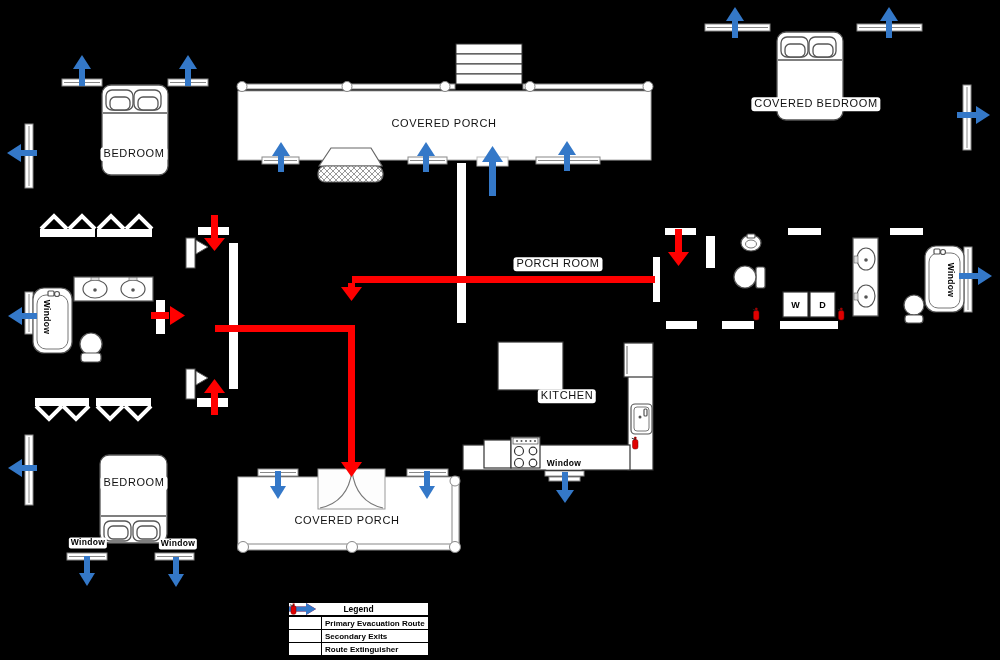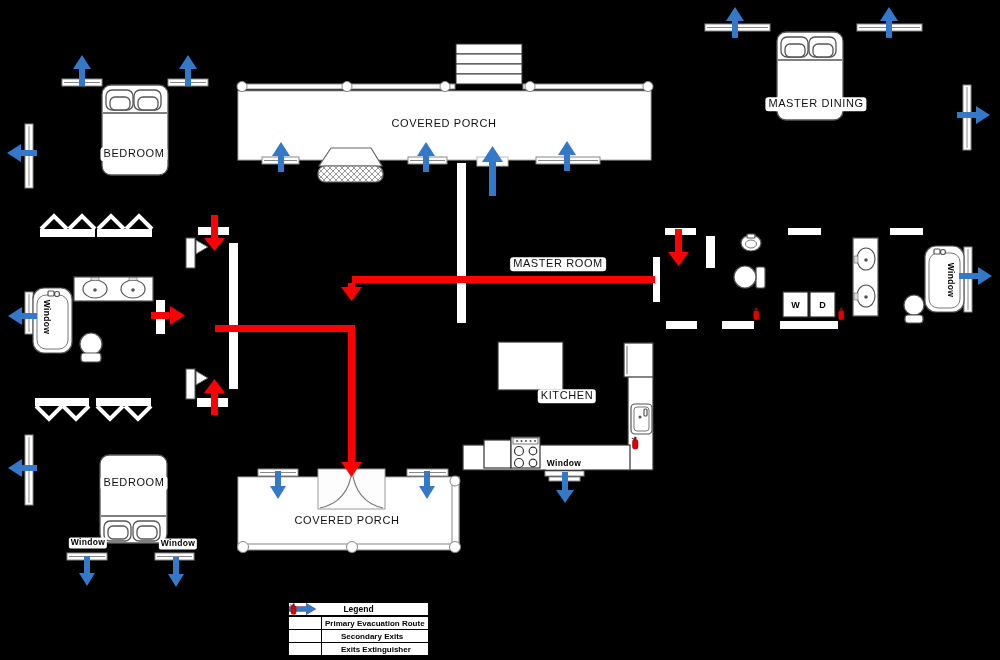--- a/index.html
+++ b/index.html
@@ -11,21 +11,21 @@
        letter-spacing:0.6px;white-space:nowrap;z-index:5;line-height:1.25;}
   .wlb{position:absolute;transform:translate(-50%,-50%);background:#fff;color:#000;
        padding:0 2px;border-radius:2px;font:bold 8.5px "Liberation Sans",sans-serif;
        letter-spacing:0.3px;white-space:nowrap;z-index:5;line-height:1.3;}
   .rot{transform:translate(-50%,-50%) rotate(90deg);}
   .legend{position:absolute;left:287px;top:601px;width:139px;background:#fff;
           border:2px solid #000;z-index:6;color:#000;}
   .lg-title{font:bold 8.5px "Liberation Sans",sans-serif;text-align:center;
             border-bottom:2px solid #000;padding:1px 0;}
   .lg-row{display:flex;align-items:center;height:12px;}
-  .lg-row + .lg-row{border-top:1px solid #000;gap:16px;}
+  .lg-row + .lg-row{border-top:1px solid #000;}
   .lg-ic{width:32px;height:100%;display:flex;justify-content:center;align-items:center;
          border-right:1px solid #000;flex:none;}
   .lg-tx{font:bold 8px "Liberation Sans",sans-serif;padding-left:3px;white-space:nowrap;text-align:right;}
 </style>
 </head>
 <body>
 
 <div id="plan">
 
 <svg width="1000" height="660" viewBox="0 0 1000 660">
@@ -412,22 +412,22 @@
         </g>
     <g>
           <rect x="173" y="557" width="6" height="17"></rect>
           <polygon points="176,587 168,574 184,574"></polygon>
         </g>
   </g>
 </svg>
 
 <div class="lbl" style="left:134px;top:154px">BEDROOM</div>
 <div class="lbl" style="left:444px;top:124px">COVERED PORCH</div>
-<div class="lbl" style="left:816px;top:104px">MASTER DINING</div>
-<div class="lbl" style="left:558px;top:264px">MASTER ROOM</div>
+<div class="lbl" style="left:816px;top:104px">COVERED BEDROOM</div>
+<div class="lbl" style="left:558px;top:264px">PORCH ROOM</div>
 <div class="lbl" style="left:567px;top:396px">KITCHEN</div>
 <div class="lbl" style="left:134px;top:483px">BEDROOM</div>
 <div class="lbl" style="left:347px;top:521px">COVERED PORCH</div>
 
 <div class="wlb rot" style="left:46px;top:317px">Window</div>
 <div class="wlb rot" style="left:950px;top:280px">Window</div>
 <div class="wlb" style="left:564px;top:464px">Window</div>
 <div class="wlb" style="left:88px;top:543px">Window</div>
 <div class="wlb" style="left:178px;top:544px">Window</div>
 
@@ -452,17 +452,17 @@
     <div class="lg-tx">Secondary Exits</div>
   </div>
   <div class="lg-row">
     <div class="lg-ic">
       <svg width="10" height="12">
             <rect x="2" y="2.8" width="5" height="8.5" rx="1.8" fill="#e00000" stroke="#7a0000" stroke-width="0.5"></rect>
             <rect x="3.6" y="0.5" width="2" height="2.6" fill="#a00000"></rect>
             <line x1="1" y1="1.8" x2="4.4" y2="3" stroke="#222" stroke-width="0.8"></line>
           </svg>
     </div>
-    <div class="lg-tx">Exits Extinguisher</div>
+    <div class="lg-tx">Route Extinguisher</div>
   </div>
 </div>
 
 </div>
 
 </body></html>

